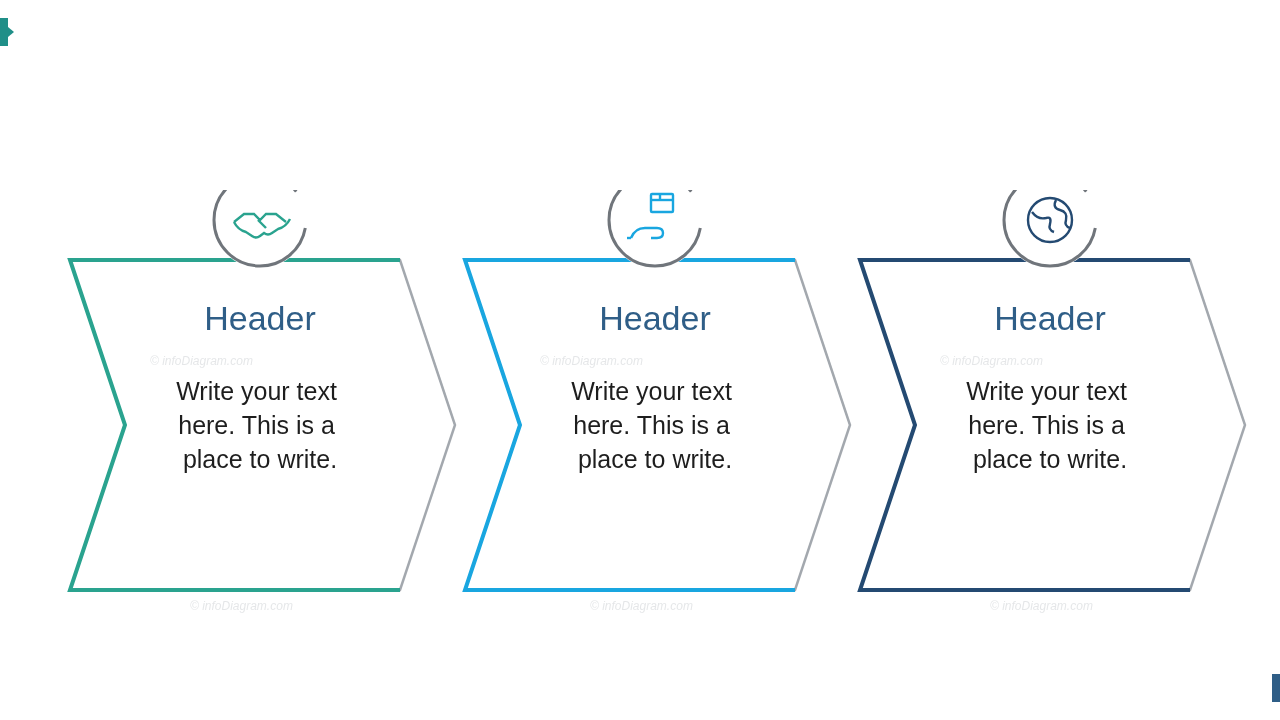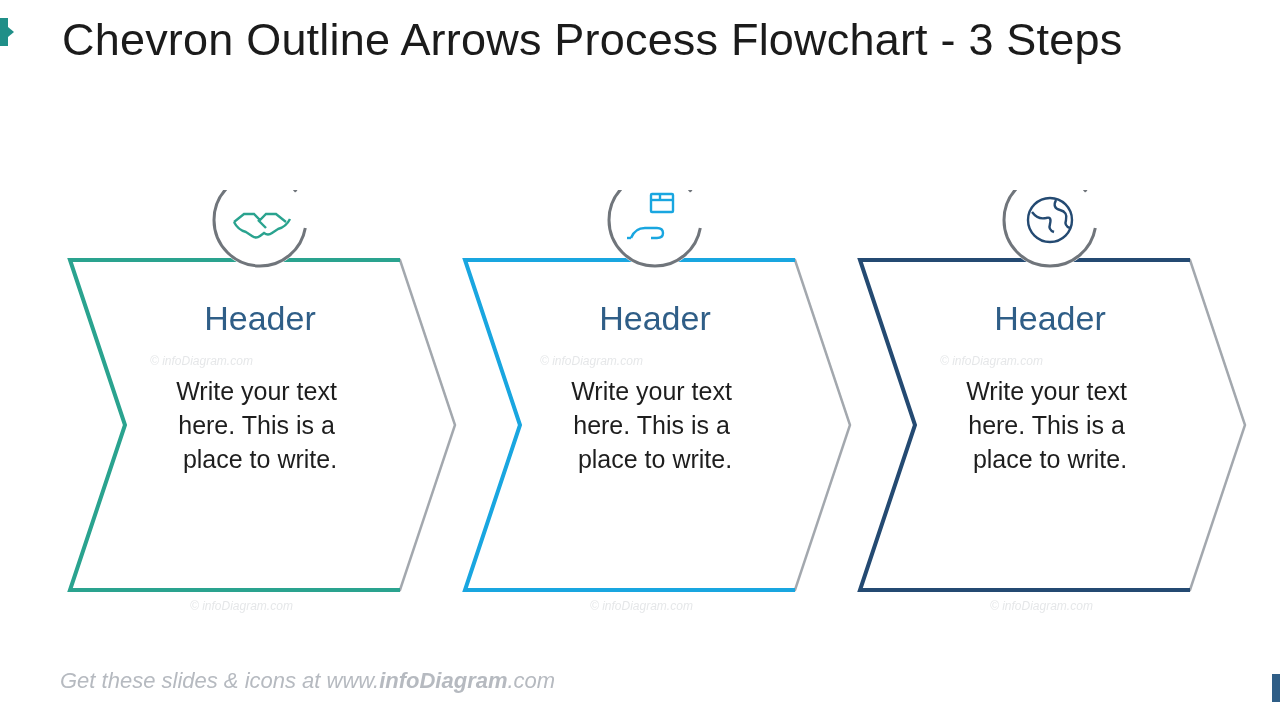--- a/index.html
+++ b/index.html
@@ -55,21 +55,20 @@
     fill:#d4d7da;font-style:italic;font-size:12px;font-family:inherit;opacity:.6
   }
 </style>
 </head>
 <body>
 
 <div class="slide">
   <div class="edge-top"></div>
   <div class="edge-bot"></div>
 
-  <div class="title">Chevron Outline Arrows Process Flowchart - 3 Steps</div>
 
   <div class="chart">
 
     <svg viewBox="0 0 1200 430">
       <defs>
 
         <g id="ring">
           <circle cx="0" cy="0" r="46" fill="none" stroke="#70757b" stroke-width="3" stroke-dasharray="250 40" stroke-dashoffset="-8"></circle>
         </g>
       </defs>
@@ -145,16 +144,13 @@
         <text class="step-header" x="200" y="140" text-anchor="middle">Header</text>
         <text class="step-body" x="200" y="210" text-anchor="middle">
           <tspan x="200" dy="0">Write your text</tspan>
           <tspan x="200" dy="34">here. This is a</tspan>
           <tspan x="200" dy="34">place to write.</tspan>
         </text>
       </g>
     </svg>
   </div>
 
-  <div class="footer">
-    <span>Get these slides &amp; icons at www.</span><b>infoDiagram</b><span>.com</span>
-  </div>
 </div>
 
 </body></html>

